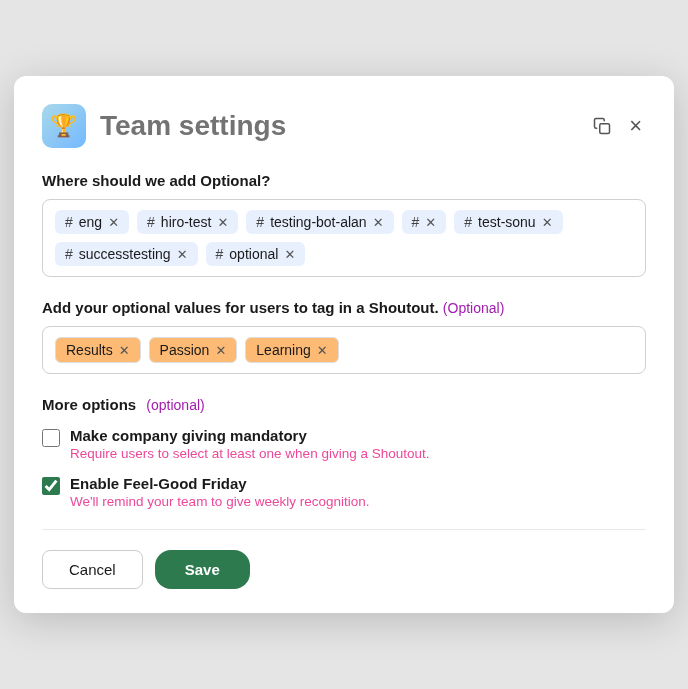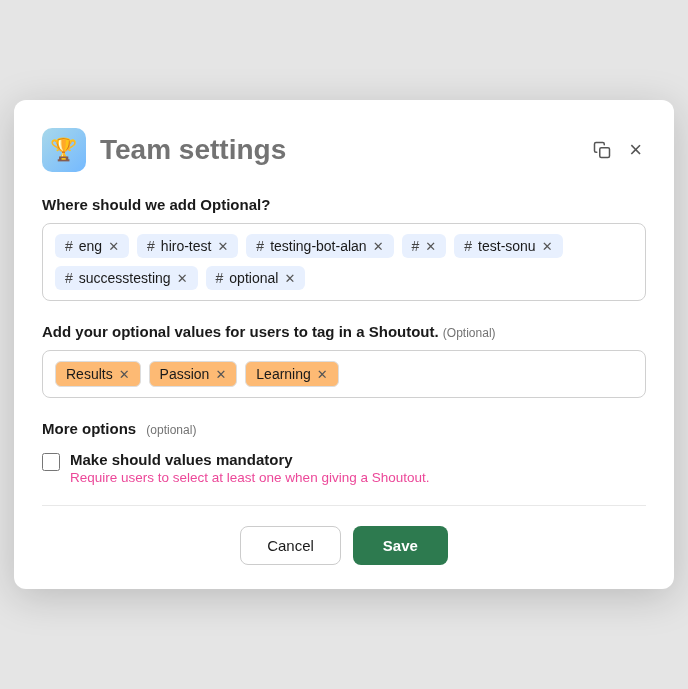--- a/index.html
+++ b/index.html
@@ -97,23 +97,23 @@
       font-size: 13px;
       cursor: pointer;
       line-height: 1;
       font-weight: 400;
     }
     .values-tag {
       background: #fdba74;
       border: 1px solid #ddd;
     }
     .optional-label {
-      font-size: 12px;
+      font-size: 14px;
       font-weight: 400;
-      color: #737373;
+      color: #a21caf;
     }
     .more-options-section {
       margin-top: 20px;
       margin-bottom: 18px;
     }
     .more-options-title {
       font-size: 15px;
       font-weight: 700;
       color: #1a1a1a;
       margin-bottom: 14px;
@@ -143,21 +143,21 @@
       font-weight: 600;
       color: #1a1a1a;
       margin-bottom: 2px;
     }
     .option-desc {
       font-size: 13.5px;
       color: #ec4899;
     }
     .dialog-footer {
       display: flex;
-      justify-content: center;
+      justify-content: flex-start;
       gap: 12px;
       padding-top: 20px;
       border-top: 1px solid #e8e8e8;
       margin-top: 20px;
     }
     .btn-cancel {
       padding: 10px 26px;
       font-size: 15px;
       font-weight: 500;
       color: #1a1a1a;
@@ -166,21 +166,21 @@
       border-radius: 8px;
       cursor: pointer;
     }
     .btn-save {
       padding: 10px 30px;
       font-size: 15px;
       font-weight: 600;
       color: #fff;
       background: #2d7a4f;
       border: none;
-      border-radius: 8px;
+      border-radius: 16px;
       cursor: pointer;
     }
   </style>
 </head>
 <body>
 
 <div class="dialog">
 
   <div class="dialog-header">
     <div class="trophy-icon">
@@ -263,24 +263,33 @@
     <div class="more-options-title">
       <span>More options</span>
       <span class="optional-label" style="font-weight:400; margin-left:6px;">(optional)</span>
     </div>
 
     <div class="option-row">
       <div class="checkbox-wrapper">
         <input type="checkbox" id="mandatory" style="">
       </div>
       <div class="option-text-block">
-        <div class="option-title">Make should values mandatory</div>
+        <div class="option-title">Make company giving mandatory</div>
         <div class="option-desc">Require users to select at least one when giving a Shoutout.</div>
       </div>
     </div>
 
+    <div class="option-row">
+      <div class="checkbox-wrapper">
+        <input type="checkbox" id="feelgood" checked="" style="accent-color: rgb(45, 122, 79);">
+      </div>
+      <div class="option-text-block">
+        <div class="option-title">Enable Feel-Good Friday</div>
+        <div class="option-desc">We'll remind your team to give weekly recognition.</div>
+      </div>
+    </div>
   </div>
 
   <div class="dialog-footer">
     <button class="btn-cancel">Cancel</button>
     <button class="btn-save">Save</button>
   </div>
 </div>
 
 </body></html>

